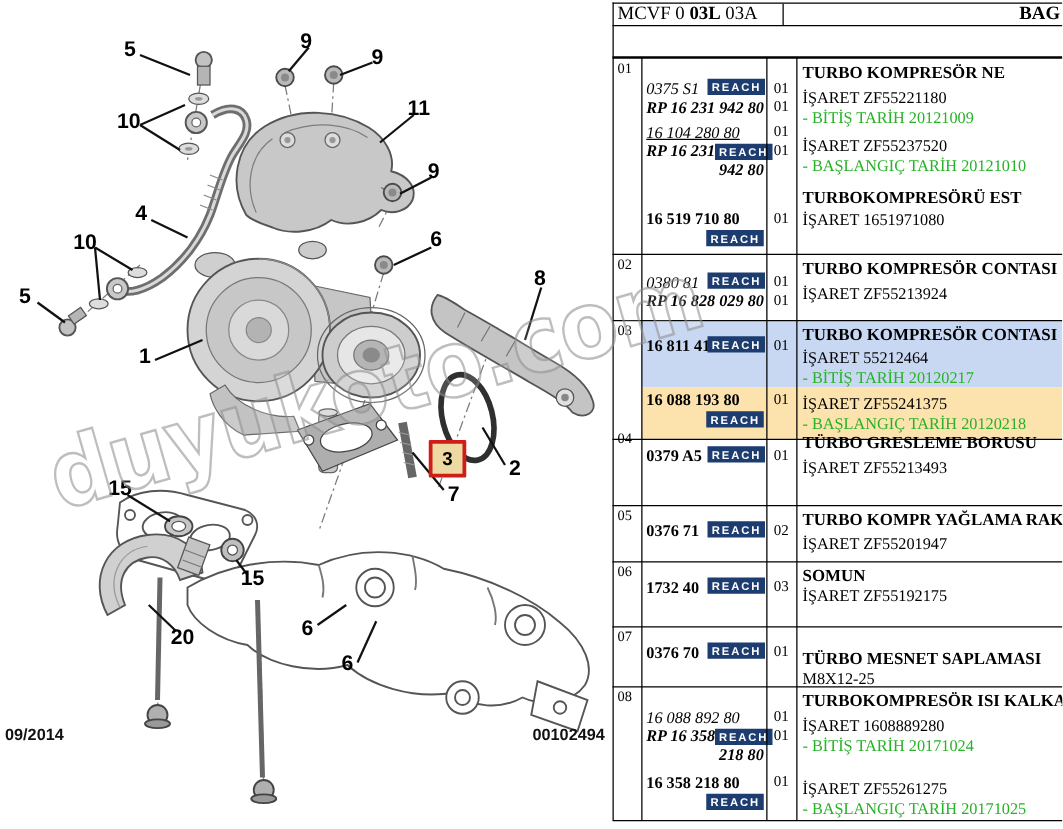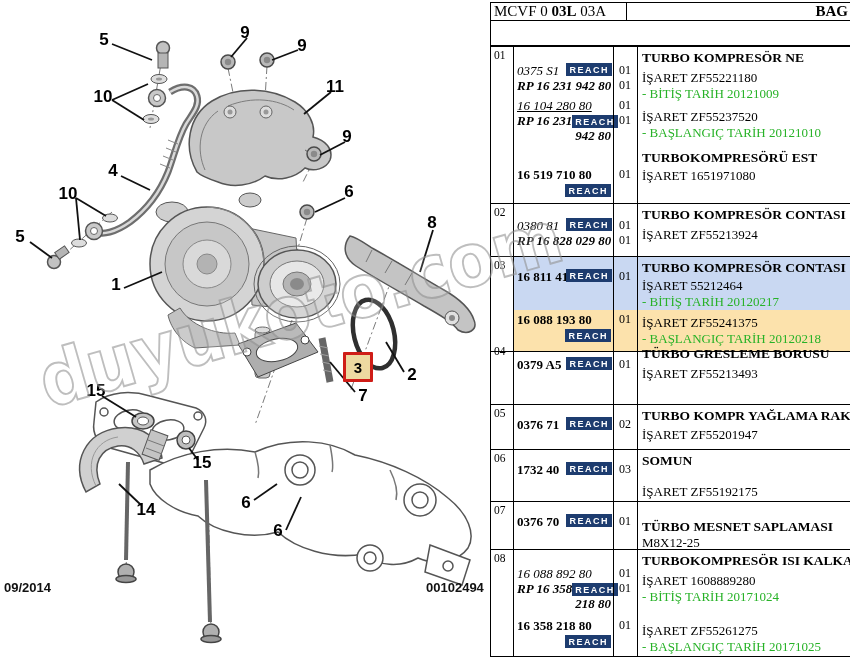--- a/index.html
+++ b/index.html
@@ -267,21 +267,21 @@
         <div class="callout" style="left: 68px; top: 194px;">10</div>
         <div class="callout" style="left: 349px; top: 192px;">6</div>
         <div class="callout" style="left: 432px; top: 223px;">8</div>
         <div class="callout" style="left: 20px; top: 237px;">5</div>
         <div class="callout" style="left: 116px; top: 285px;">1</div>
         <div class="callout callout-box" style="left: 358px; top: 367px;">3</div>
         <div class="callout" style="left: 412px; top: 375px;">2</div>
         <div class="callout" style="left: 363px; top: 396px;">7</div>
         <div class="callout" style="left: 96px; top: 391px;">15</div>
         <div class="callout" style="left: 202px; top: 463px;">15</div>
-        <div class="callout" style="left: 146px; top: 510px;">14</div>
+        <div class="callout" style="left: 146px; top: 510px;">20</div>
         <div class="callout" style="left: 246px; top: 503px;">6</div>
         <div class="callout" style="left: 278px; top: 531px;">6</div>
       </div>
 
     <div class="date">09/2014</div>
     <div class="docnum">00102494</div>
   </div>
 
   <div class="panel">
     <div class="hdr">
@@ -384,21 +384,21 @@
           </div>
         </div>
         <div class="row" style="top: 450px; height: 51px;">
           <div class="ref">06</div>
           <div class="sections">
             <div class="section">
               <div class="code-cell b" style="grid-row: 1; margin-top: 12px;"><span>1732 40</span><div class="reach abs">REACH</div></div>
               <div class="qty-cell" style="grid-row: 1; margin-top: 12px;">03</div>
               <div class="desc-cell">
                 <div class="dl t" style="margin-top: 2px;">SOMUN</div>
-                <div class="dl " style="margin-top: 15px;">İŞARET ZF55192175</div>
+                <div class="dl " style="margin-top: 0;">İŞARET ZF55192175</div>
               </div>
             </div>
           </div>
         </div>
         <div class="row" style="top: 502px; height: 47px;">
           <div class="ref">07</div>
           <div class="sections">
             <div class="section">
               <div class="code-cell b" style="grid-row: 1; margin-top: 12px;"><span>0376 70</span><div class="reach abs">REACH</div></div>
               <div class="qty-cell" style="grid-row: 1; margin-top: 12px;">01</div>

